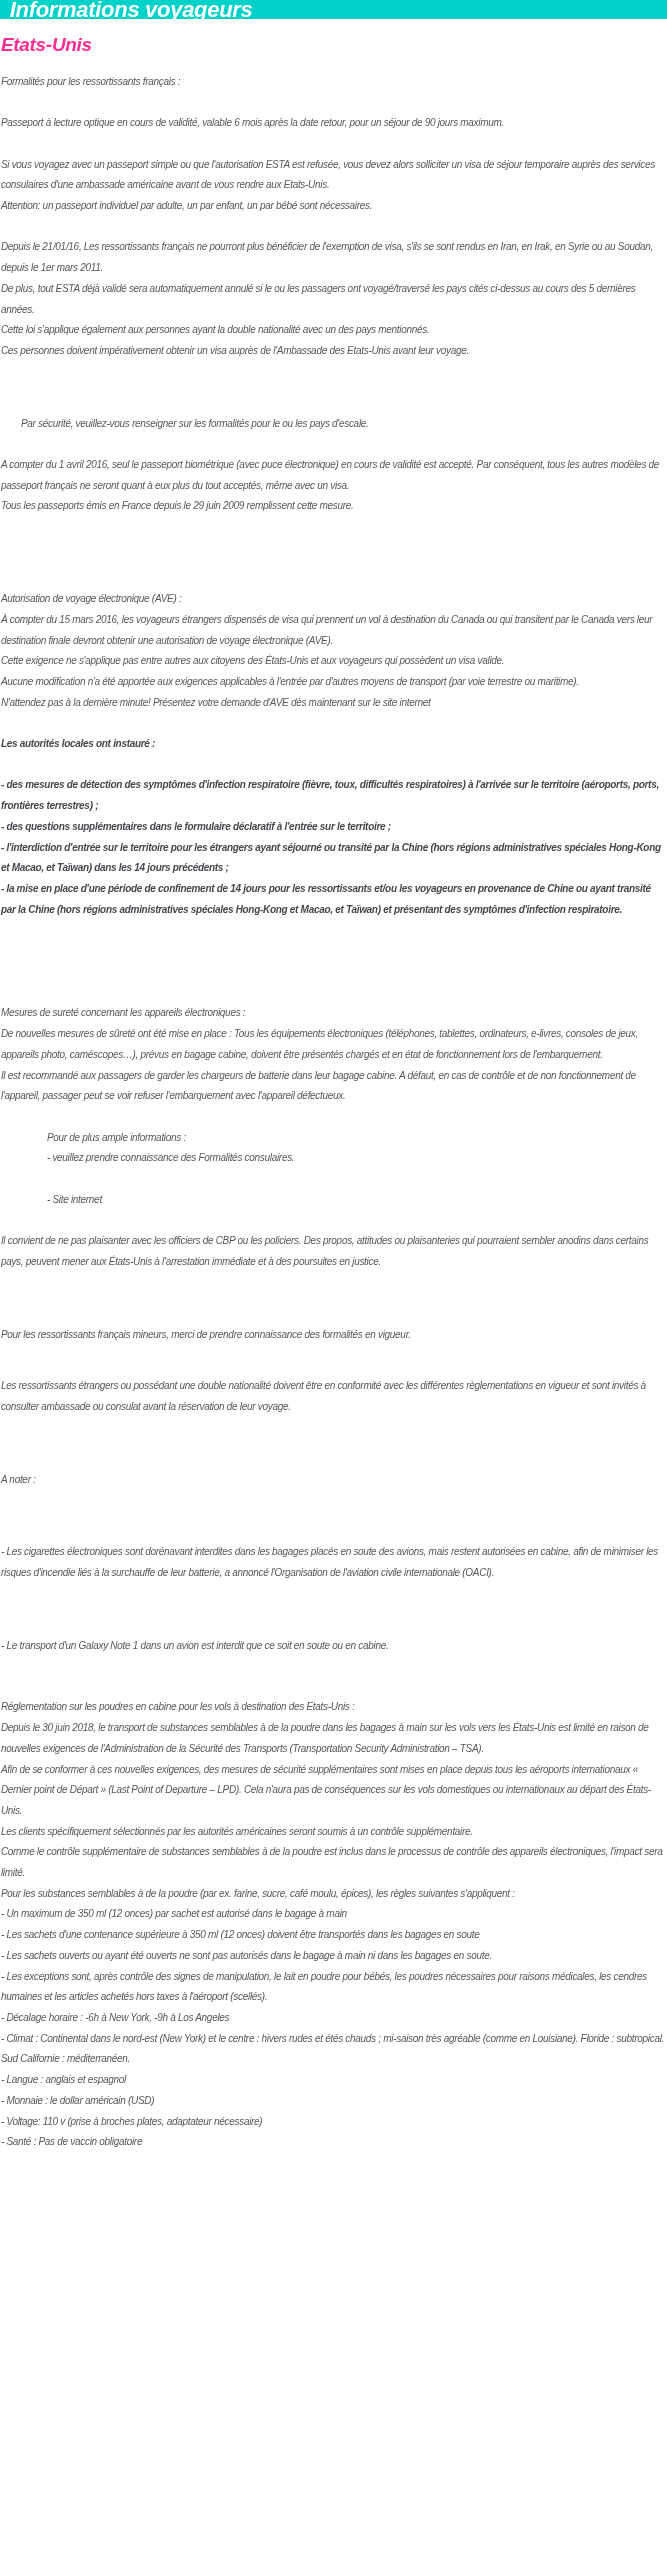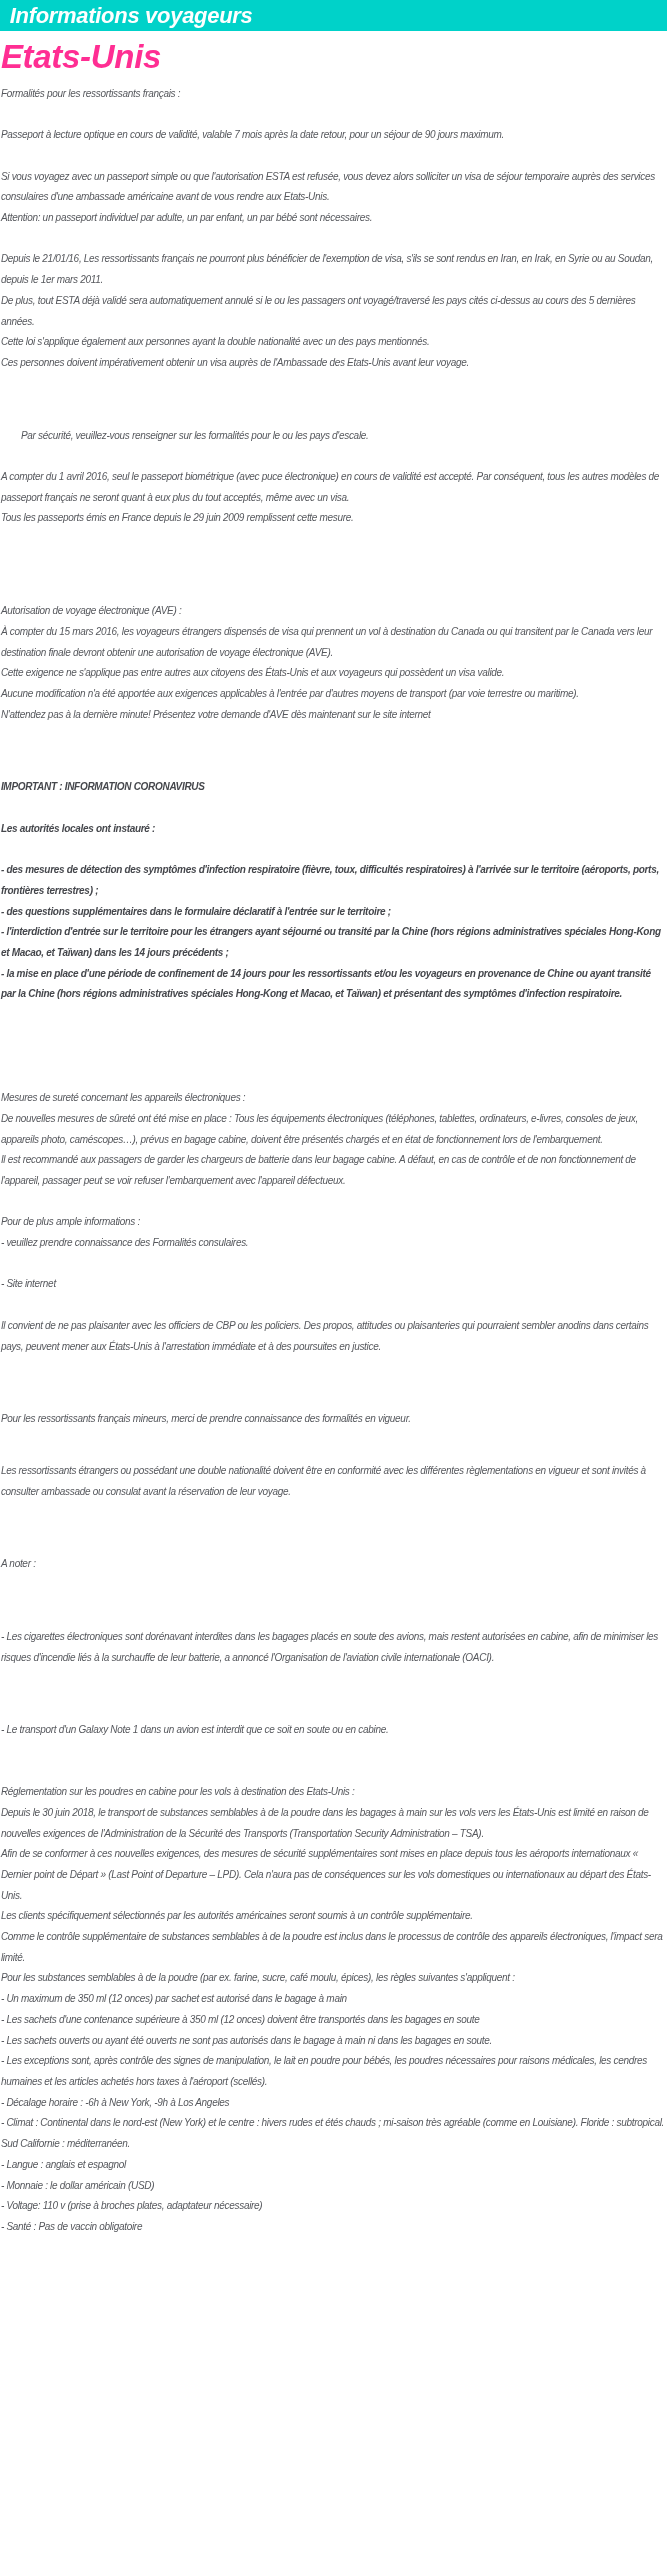--- a/index.html
+++ b/index.html
@@ -10,42 +10,42 @@
   }
   html,body{margin:0;padding:0;background:#ffffff;}
   body{
     width:667px;
     font-family:"Liberation Sans", sans-serif;
     color:var(--text);
     overflow-x:hidden;
   }
   .topbar{
     background:var(--teal);
-    height:31px;
+    height:19px;
     display:flex;
     align-items:center;
     padding-left:9.7px;
   }
   .topbar h1{
     margin:0;
     color:#ffffff;
     font-size:22px;
     font-weight:bold;
     font-style:italic;
     letter-spacing:-0.3px;
   }
   .content{
     padding:0 1.8px 3.5px 0.9px;
     box-sizing:border-box;
     width:667px;
   }
   h2.country{
     margin:10.6px 0 12.3px 0;
     color:var(--pink);
-    font-size:33px;
+    font-size:19px;
     font-weight:bold;
     font-style:italic;
     letter-spacing:-0.3px;
     line-height:30px;
   }
   .block{
     margin:0;
     font-style:italic;
     font-size:10px;
     line-height:20.7px;
@@ -70,31 +70,30 @@
 <body>
 
 <header class="topbar">
   <h1>Informations voyageurs</h1>
 </header>
 
 <main class="content">
   <h2 class="country">Etats-Unis</h2>
   <div id="blocks">
       <p class="block normal"><span>Formalités pour les ressortissants français :</span></p>
-      <p class="block normal" style="margin-top: 20.7px;"><span>Passeport à lecture optique en cours de validité, valable 7 mois après la date retour, pour un séjour de 90 jours maximum.</span></p>
+      <p class="block normal" style="margin-top: 20.7px;"><span>Passeport à lecture optique en cours de validité, valable 6 mois après la date retour, pour un séjour de 90 jours maximum.</span></p>
       <p class="block normal" style="margin-top: 20.7px;"><span>Si vous voyagez avec un passeport simple ou que l'autorisation ESTA est refusée, vous devez alors solliciter un visa de séjour temporaire auprès des services consulaires d'une ambassade américaine avant de vous rendre aux Etats-Unis.</span><br><span>Attention: un passeport individuel par adulte, un par enfant, un par bébé sont nécessaires.</span></p>
       <p class="block normal" style="margin-top: 20.7px;"><span>Depuis le 21/01/16, Les ressortissants français ne pourront plus bénéficier de l'exemption de visa, s'ils se sont rendus en Iran, en Irak, en Syrie ou au Soudan, depuis le 1er mars 2011.</span><br><span>De plus, tout ESTA déjà validé sera automatiquement annulé si le ou les passagers ont voyagé/traversé les pays cités ci-dessus au cours des 5 dernières années.</span><br><span>Cette loi s'applique également aux personnes ayant la double nationalité avec un des pays mentionnés.</span><br><span>Ces personnes doivent impérativement obtenir un visa auprès de l'Ambassade des Etats-Unis avant leur voyage.</span></p>
       <p class="block normal" style="margin-top: 52px; padding-left: 20px;"><span>Par sécurité, veuillez-vous renseigner sur les formalités pour le ou les pays d'escale.</span></p>
       <p class="block normal" style="margin-top: 20.7px;"><span>A compter du 1 avril 2016, seul le passeport biométrique (avec puce électronique) en cours de validité est accepté. Par conséquent, tous les autres modèles de passeport français ne seront quant à eux plus du tout acceptés, même avec un visa.</span><br><span>Tous les passeports émis en France depuis le 29 juin 2009 remplissent cette mesure.</span></p>
       <p class="block normal" style="margin-top: 72px;"><span>Autorisation de voyage électronique (AVE) :</span><br><span>À compter du 15 mars 2016, les voyageurs étrangers dispensés de visa qui prennent un vol à destination du Canada ou qui transitent par le Canada vers leur destination finale devront obtenir une autorisation de voyage électronique (AVE).</span><br><span>Cette exigence ne s'applique pas entre autres aux citoyens des États-Unis et aux voyageurs qui possèdent un visa valide.</span><br><span>Aucune modification n'a été apportée aux exigences applicables à l'entrée par d'autres moyens de transport (par voie terrestre ou maritime).</span><br><span>N'attendez pas à la dernière minute! Présentez votre demande d'AVE dès maintenant sur le site internet</span></p>
-      <p class="block bold" style="margin-top: 52px;"><span>IMPORTANT : INFORMATION CORONAVIRUS</span></p>
       <p class="block bold" style="margin-top: 20.7px;"><span>Les autorités locales ont instauré :</span></p>
       <p class="block bold" style="margin-top: 20.7px;"><span>- des mesures de détection des symptômes d'infection respiratoire (fièvre, toux, difficultés respiratoires) à l'arrivée sur le territoire (aéroports, ports, frontières terrestres) ;</span><br><span>- des questions supplémentaires dans le formulaire déclaratif à l'entrée sur le territoire ;</span><br><span>- l'interdiction d'entrée sur le territoire pour les étrangers ayant séjourné ou transité par la Chine (hors régions administratives spéciales Hong-Kong et Macao, et Taïwan) dans les 14 jours précédents ;</span><br><span>- la mise en place d'une période de confinement de 14 jours pour les ressortissants et/ou les voyageurs en provenance de Chine ou ayant transité par la Chine (hors régions administratives spéciales Hong-Kong et Macao, et Taïwan) et présentant des symptômes d'infection respiratoire.</span></p>
       <p class="block normal" style="margin-top: 83px;"><span>Mesures de sureté concernant les appareils électroniques :</span><br><span>De nouvelles mesures de sûreté ont été mise en place : Tous les équipements électroniques (téléphones, tablettes, ordinateurs, e-livres, consoles de jeux, appareils photo, caméscopes…), prévus en bagage cabine, doivent être présentés chargés et en état de fonctionnement lors de l'embarquement.</span><br><span>Il est recommandé aux passagers de garder les chargeurs de batterie dans leur bagage cabine. A défaut, en cas de contrôle et de non fonctionnement de l'appareil, passager peut se voir refuser l'embarquement avec l'appareil défectueux.</span></p>
-      <p class="block normal" style="margin-top: 20.7px;"><span>Pour de plus ample informations :</span><br><span>- veuillez prendre connaissance des Formalités consulaires.</span><br><br><span>- Site internet</span></p>
+      <p class="block normal" style="margin-top: 20.7px; padding-left: 46px;"><span>Pour de plus ample informations :</span><br><span>- veuillez prendre connaissance des Formalités consulaires.</span><br><br><span>- Site internet</span></p>
       <p class="block normal" style="margin-top: 20.7px;"><span>Il convient de ne pas plaisanter avec les officiers de CBP ou les policiers. Des propos, attitudes ou plaisanteries qui pourraient sembler anodins dans certains pays, peuvent mener aux États-Unis à l'arrestation immédiate et à des poursuites en justice.</span></p>
       <p class="block normal" style="margin-top: 52px;"><span>Pour les ressortissants français mineurs, merci de prendre connaissance des formalités en vigueur.</span></p>
       <p class="block normal" style="margin-top: 31px;"><span>Les ressortissants étrangers ou possédant une double nationalité doivent être en conformité avec les différentes règlementations en vigueur et sont invités à consulter ambassade ou consulat avant la réservation de leur voyage.</span></p>
       <p class="block normal" style="margin-top: 52px;"><span>A noter :</span></p>
       <p class="block normal" style="margin-top: 52px; font-style: italic;"><span>- Les cigarettes électroniques sont dorénavant interdites dans les bagages placés en soute des avions, mais restent autorisées en cabine, afin de minimiser les risques d'incendie liés à la surchauffe de leur batterie, a annoncé l'Organisation de l'aviation civile internationale (OACI).</span></p>
       <p class="block normal" style="margin-top: 52px;"><span>- Le transport d'un Galaxy Note 1 dans un avion est interdit que ce soit en soute ou en cabine.</span></p>
       <p class="block normal" style="margin-top: 41px;"><span>Réglementation sur les poudres en cabine pour les vols à destination des Etats-Unis :</span><br><span>Depuis le 30 juin 2018, le transport de substances semblables à de la poudre dans les bagages à main sur les vols vers les États-Unis est limité en raison de nouvelles exigences de l'Administration de la Sécurité des Transports (Transportation Security Administration – TSA).</span><br><span>Afin de se conformer à ces nouvelles exigences, des mesures de sécurité supplémentaires sont mises en place depuis tous les aéroports internationaux « Dernier point de Départ » (Last Point of Departure – LPD). Cela n'aura pas de conséquences sur les vols domestiques ou internationaux au départ des États-Unis.</span><br><span>Les clients spécifiquement sélectionnés par les autorités américaines seront soumis à un contrôle supplémentaire.</span><br><span>Comme le contrôle supplémentaire de substances semblables à de la poudre est inclus dans le processus de contrôle des appareils électroniques, l'impact sera limité.</span><br><span>Pour les substances semblables à de la poudre (par ex. farine, sucre, café moulu, épices), les règles suivantes s'appliquent :</span><br><span>- Un maximum de 350 ml (12 onces) par sachet est autorisé dans le bagage à main</span><br><span>- Les sachets d'une contenance supérieure à 350 ml (12 onces) doivent être transportés dans les bagages en soute</span><br><span>- Les sachets ouverts ou ayant été ouverts ne sont pas autorisés dans le bagage à main ni dans les bagages en soute.</span><br><span>- Les exceptions sont, après contrôle des signes de manipulation, le lait en poudre pour bébés, les poudres nécessaires pour raisons médicales, les cendres humaines et les articles achetés hors taxes à l'aéroport (scellés).</span></p>
       <p class="block normal"><span>- Décalage horaire : -6h à New York, -9h à Los Angeles</span><br><span>- Climat : Continental dans le nord-est (New York) et le centre : hivers rudes et étés chauds ; mi-saison très agréable (comme en Louisiane). Floride : subtropical. Sud Californie : méditerranéen.</span><br><span>- Langue : anglais et espagnol</span><br><span>- Monnaie : le dollar américain (USD)</span><br><span>- Voltage: 110 v (prise à broches plates, adaptateur nécessaire)</span><br><span>- Santé : Pas de vaccin obligatoire</span></p>
     </div>
 </main>

